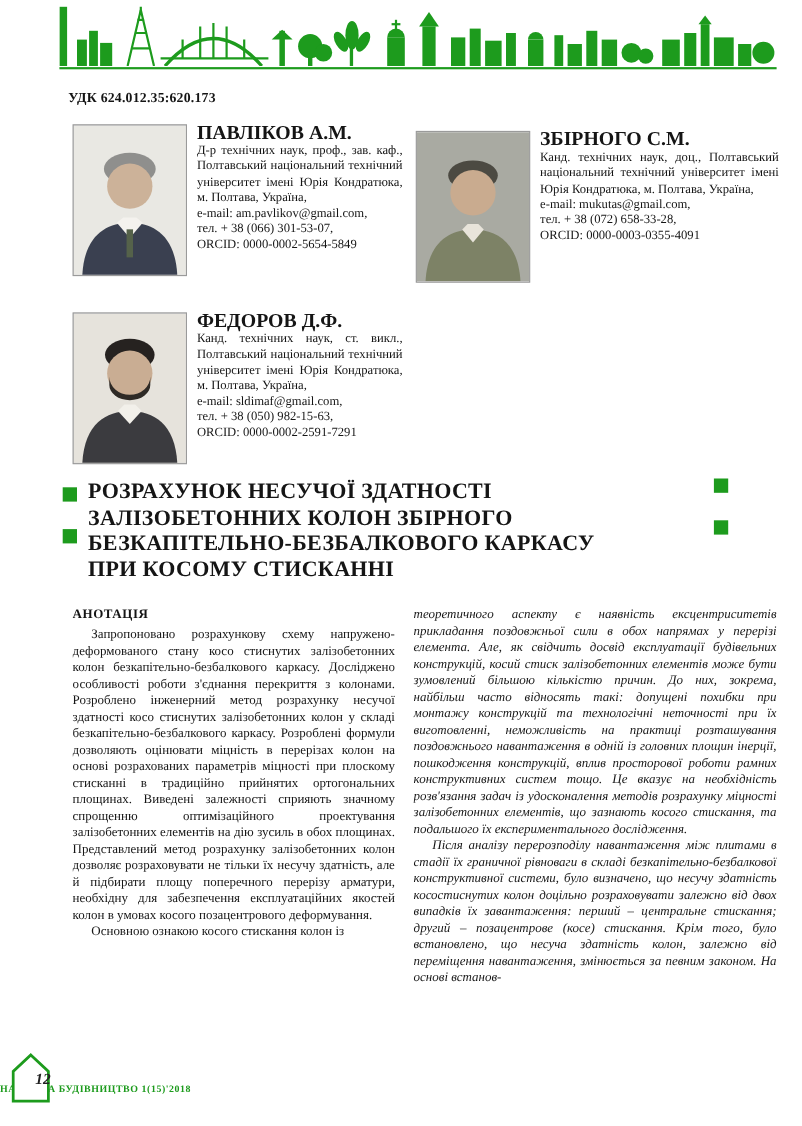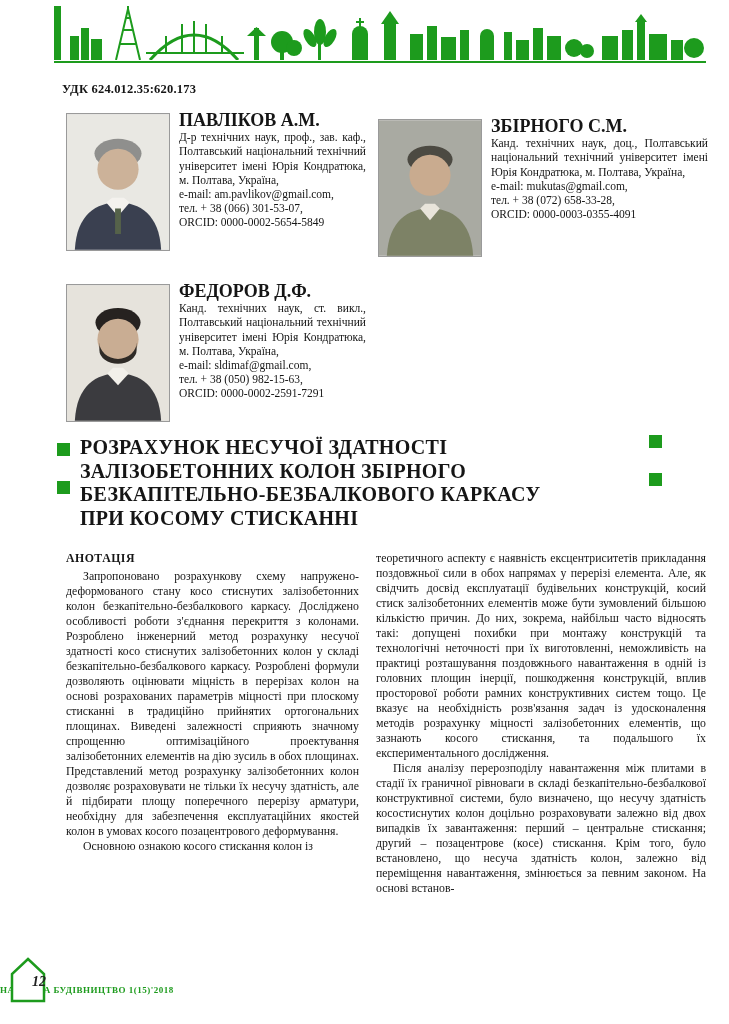--- a/index.html
+++ b/index.html
@@ -29,21 +29,21 @@
   .title{position:absolute;left:80px;top:436px;width:570px;text-align:left;
          font-weight:bold;font-size:20px;line-height:23.5px;letter-spacing:.3px;}
   .sq{position:absolute;width:13px;height:13px;background:#1d9b1d;}
   .sq-l1{left:57px;top:443px;}  .sq-l2{left:57px;top:481px;}
   .sq-r1{left:649px;top:435px;} .sq-r2{left:649px;top:473px;}
 
   
   .col{position:absolute;top:551px;height:416px;overflow:hidden;
        font-size:11.8px;line-height:15px;text-align:justify;hyphens:auto;}
   .leftcol{left:66px;width:293px;}
-  .rightcol{left:376px;width:330px;}
+  .rightcol{left:376px;width:330px;font-style:italic;}
   .col p{margin:0;}
   .indent{text-indent:17px;}
   .abs-head{font-weight:bold;letter-spacing:.5px;margin:0 0 3px 0;}
 
   
   .footer{position:absolute;left:0;top:985px;width:729px;text-align:left;
           font-family:Liberation Serif, serif;font-weight:bold;font-size:9px;
           color:#1d9b1d;letter-spacing:.5px;}
   .pagenum{position:absolute;left:10px;top:956px;width:36px;height:48px;}
   .pagenum svg{position:absolute;inset:0;}

